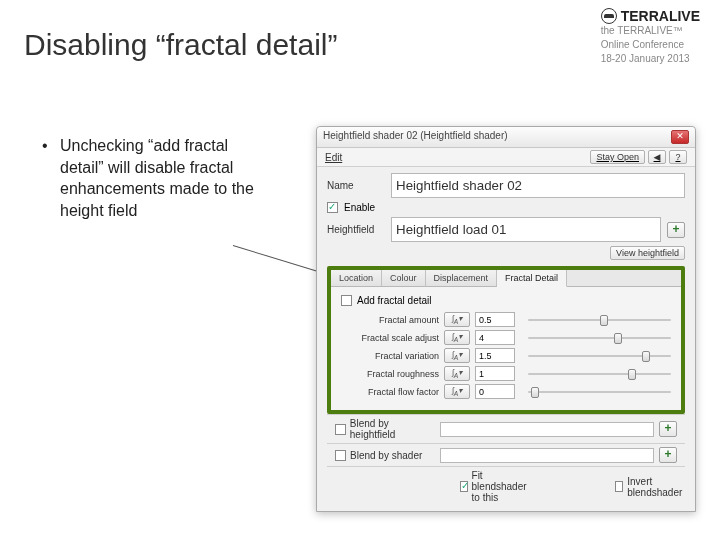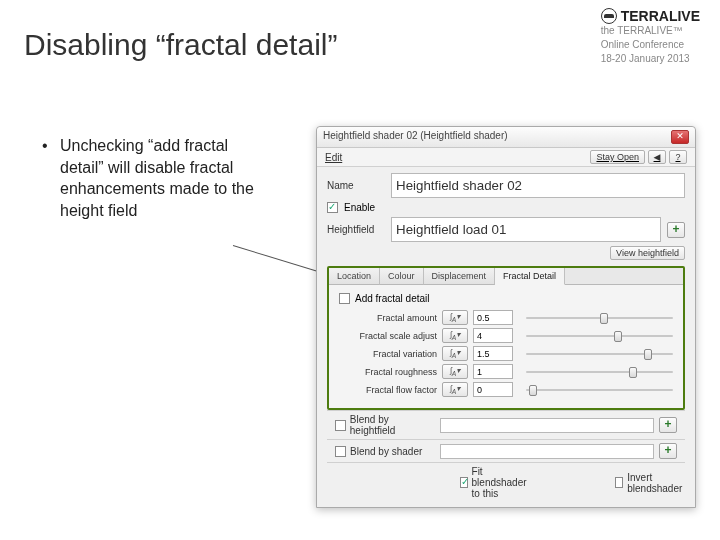--- a/index.html
+++ b/index.html
@@ -35,21 +35,21 @@
   .row { display: flex; align-items: center; margin-bottom: 4px; gap: 6px; }
   .lbl { width: 58px; text-align: left; color: #333; }
   .input { flex: 1; background: #fff; border: 1px solid #b8b8b8; padding: 2px 4px; color: #333; height: 25px; }
   .checkbox { width: 11px; height: 11px; border: 1px solid #888; background: #fff; display: inline-block; cursor: pointer; position: relative; }
   .checkbox.checked::after { content: "✓"; position: absolute; left: 0; top: -2px; font-size: 10px; color: #2a7; }
   
   .add-btn { width: 18px; height: 16px; background: linear-gradient(#fdfdfd,#e6e6e6); border: 1px solid #a0a0a0; border-radius: 2px; color: #2a7a2a; font-weight: bold; text-align: center; line-height: 13px; cursor: pointer; font-size: 12px; }
   
   .right-btn-row { display: flex; justify-content: flex-end; margin: 2px 0 6px; }
   
-  .tab-panel { border: 2px solid #4d7c0f; background: #f4f4f4; border-radius: 2px; }
+  .tab-panel { border: 4px solid #4d7c0f; background: #f4f4f4; border-radius: 2px; }
   .tabs { display: flex; background: #e8e8e8; }
   .tab { padding: 3px 8px; border-right: 1px solid #c0c0c0; border-bottom: 1px solid #b8b8b8; background: linear-gradient(#f2f2f2,#e2e2e2); cursor: pointer; color: #444; font-size: 9px; }
   .tab.active { background: #f4f4f4; border-bottom: 1px solid #f4f4f4; color: #222; }
   .tabs-filler { flex: 1; border-bottom: 1px solid #b8b8b8; }
   
   .tab-content { padding: 8px 10px; }
   .frac-row { display: flex; align-items: center; margin-bottom: 3px; gap: 5px; }
   .frac-lbl { width: 98px; text-align: right; color: #333; font-size: 9px; }
   .mini-btn { width: 26px; height: 15px; background: linear-gradient(#fdfdfd,#e6e6e6); border: 1px solid #a8a8a8; border-radius: 2px; font-size: 8px; text-align: center; line-height: 12px; cursor: pointer; font-style: italic; color: #555; }
   .num-input { width: 40px; background: #fff; border: 1px solid #b0b0b0; padding: 1px 3px; height: 15px; font-size: 9px; }

